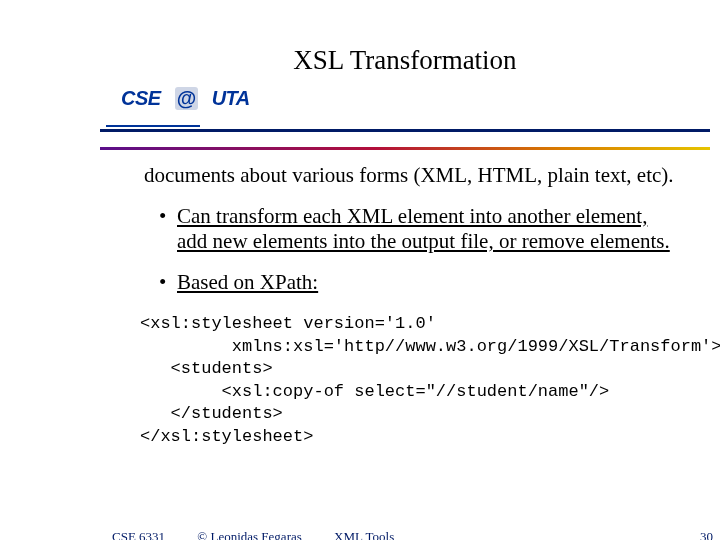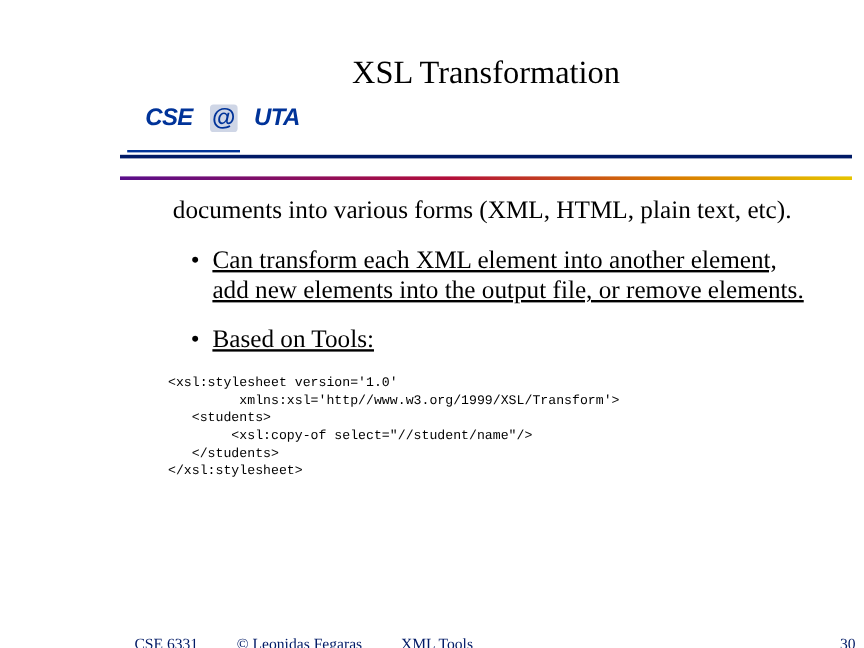--- a/index.html
+++ b/index.html
@@ -13,21 +13,21 @@
   .title { text-align: center; font-size: 27px; }
   .rule { position: absolute; left: 10px; right: 10px; top: 54px; height: 6px; }
   .rule .r1 { height: 3px; background: #001a66; }
   .rule .r2 { height: 3px; background: linear-gradient(to right, #5a0e8a 0%, #b20e3a 45%, #d87a00 75%, #e6c400 100%); }
   .body { padding: 24px 42px 0 42px; font-size: 21px; line-height: 1.22; }
   .intro { margin-left: 0; text-indent: 0; }
   .intro-cont { margin-left: 42px; }
   ul.bullets { list-style: none; margin-left: 42px; margin-top: 2px; text-decoration: underline; }
   ul.bullets li { position: relative; padding-left: 18px; margin-top: 2px; }
   ul.bullets li::before { content: "•"; position: absolute; left: 0; top: 0; }
-  .code { font-family: "Courier New", Courier, monospace; font-size: 11px; line-height: 1.32; white-space: pre; margin: 18px 0 0 38px; }
+  .code { font-family: "Courier New", Courier, monospace; font-size: 17px; line-height: 1.32; white-space: pre; margin: 18px 0 0 38px; }
   .footer { position: absolute; left: 0; right: 0; bottom: 10px; height: 22px; font-size: 13px; color: #001a66; font-family: "Times New Roman", Times, serif; }
   .footer .left { position: absolute; left: 22px; bottom: 0; }
   .footer .left span { margin-right: 14px; }
   .footer .right { position: absolute; right: 22px; bottom: 0; }
 </style>
 </head>
 <body>
 <div class="slide">
 
   <div class="header">
@@ -38,24 +38,24 @@
       <div class="logo-underline"></div>
     </div>
     <div class="title">XSL Transformation</div>
     <div class="rule">
       <div class="r1"></div>
       <div class="r2"></div>
     </div>
   </div>
 
   <div class="body">
-    <div class="intro-cont">documents into various forms (XML, HTML, plain text, etc).</div>
+    <div class="intro-cont">documents about various forms (XML, HTML, plain text, etc).</div>
     <ul class="bullets">
       <li>Can transform each XML element into another element, add new elements into the output file, or remove elements.</li>
-      <li>Based on Tools:</li>
+      <li>Based on XPath:</li>
     </ul>
     <div class="code">&lt;xsl:stylesheet version='1.0'
          xmlns:xsl='http//www.w3.org/1999/XSL/Transform'&gt;
    &lt;students&gt;
         &lt;xsl:copy-of select="//student/name"/&gt;
    &lt;/students&gt;
 &lt;/xsl:stylesheet&gt;</div>
   </div>
 
   <div class="footer">

